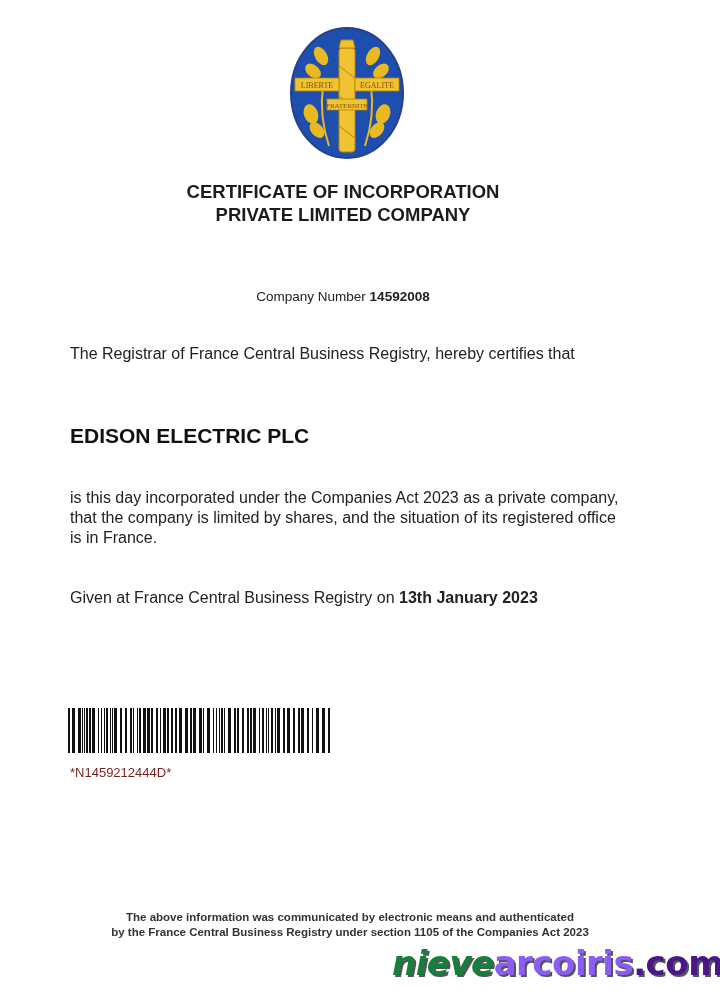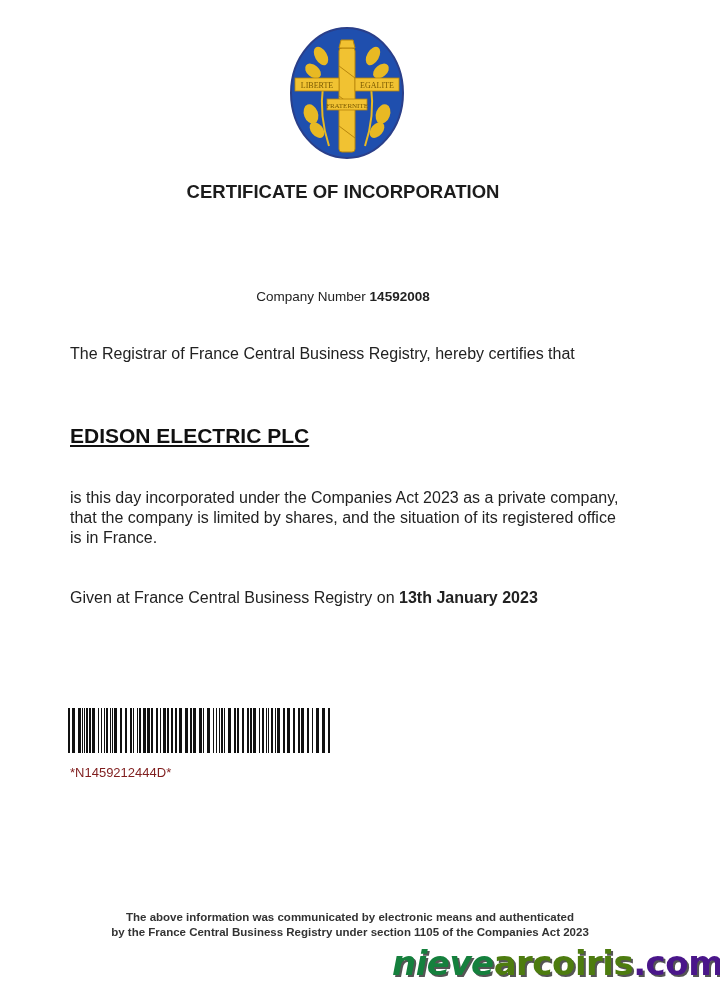--- a/index.html
+++ b/index.html
@@ -15,40 +15,40 @@
   .company-number {
     position: absolute; left: 0; width: 686px; top: 289px; text-align: center;
     font-size: 13.5px; color: #222;
   }
   .company-number b { font-weight: bold; }
   .para {
     position: absolute; left: 70px; width: 560px; font-size: 16px; line-height: 20px; color: #222;
   }
   .p1 { top: 344px; }
   .company-name {
-    position: absolute; left: 70px; top: 424px; font-weight: bold; font-size: 21px; color: #111; text-decoration: underline;
+    position: absolute; left: 70px; top: 424px; font-weight: bold; font-size: 21px; color: #111;
   }
   .p2 { top: 488px; }
   .p3 { top: 588px; }
   .p3 b { font-weight: bold; }
   .barcode { position: absolute; left: 68px; top: 708px; width: 264px; height: 45px; }
   .barcode-text {
     position: absolute; left: 70px; top: 765px; font-size: 13px; color: #7f1d1d;
   }
   .footer {
     position: absolute; left: 0; width: 700px; top: 910px; text-align: center;
     font-weight: bold; font-size: 11.5px; line-height: 15px; color: #333;
   }
   .watermark {
     position: absolute; left: 392px; top: 943px; font-weight: bold; font-size: 34px;
     font-family: "DejaVu Sans", sans-serif; letter-spacing: -0.5px;
     text-shadow: 2px 2px 0 #555;
   }
   .wm-1 { color: #15803d; font-style: italic; }
-  .wm-2 { color: #4d7c0f; }
+  .wm-2 { color: #8b5cf6; }
   .wm-3 { color: #4a168a; }
 </style>
 </head>
 <body>
 
 <div class="emblem">
   <svg width="116" height="134" viewBox="0 0 116 134">
     <ellipse cx="58" cy="67" rx="56" ry="65" fill="#1f4fae" stroke="#2a3f8a" stroke-width="2"></ellipse>
 
     <g fill="#e8b923">
@@ -74,20 +74,21 @@
     <rect x="66" y="52" width="44" height="13" fill="#f1c232" stroke="#b8860b" stroke-width="0.8"></rect>
     <rect x="38" y="73" width="40" height="11" fill="#f1c232" stroke="#b8860b" stroke-width="0.8"></rect>
     <text x="28" y="62" font-size="8" text-anchor="middle" fill="#7a5a00" font-family="Liberation Serif, serif">LIBERTE</text>
     <text x="88" y="62" font-size="8" text-anchor="middle" fill="#7a5a00" font-family="Liberation Serif, serif">EGALITE</text>
     <text x="58" y="82" font-size="7" text-anchor="middle" fill="#7a5a00" font-family="Liberation Serif, serif">FRATERNITE</text>
   </svg>
 </div>
 
 <div class="title">
   <div>CERTIFICATE OF INCORPORATION</div>
+  <div>PRIVATE LIMITED COMPANY</div>
 </div>
 
 <div class="company-number">
   <span>Company Number</span>
   <b>14592008</b>
 </div>
 
 <div class="para p1">The Registrar of France Central Business Registry, hereby certifies that</div>
 
 <div class="company-name">EDISON ELECTRIC PLC</div>

